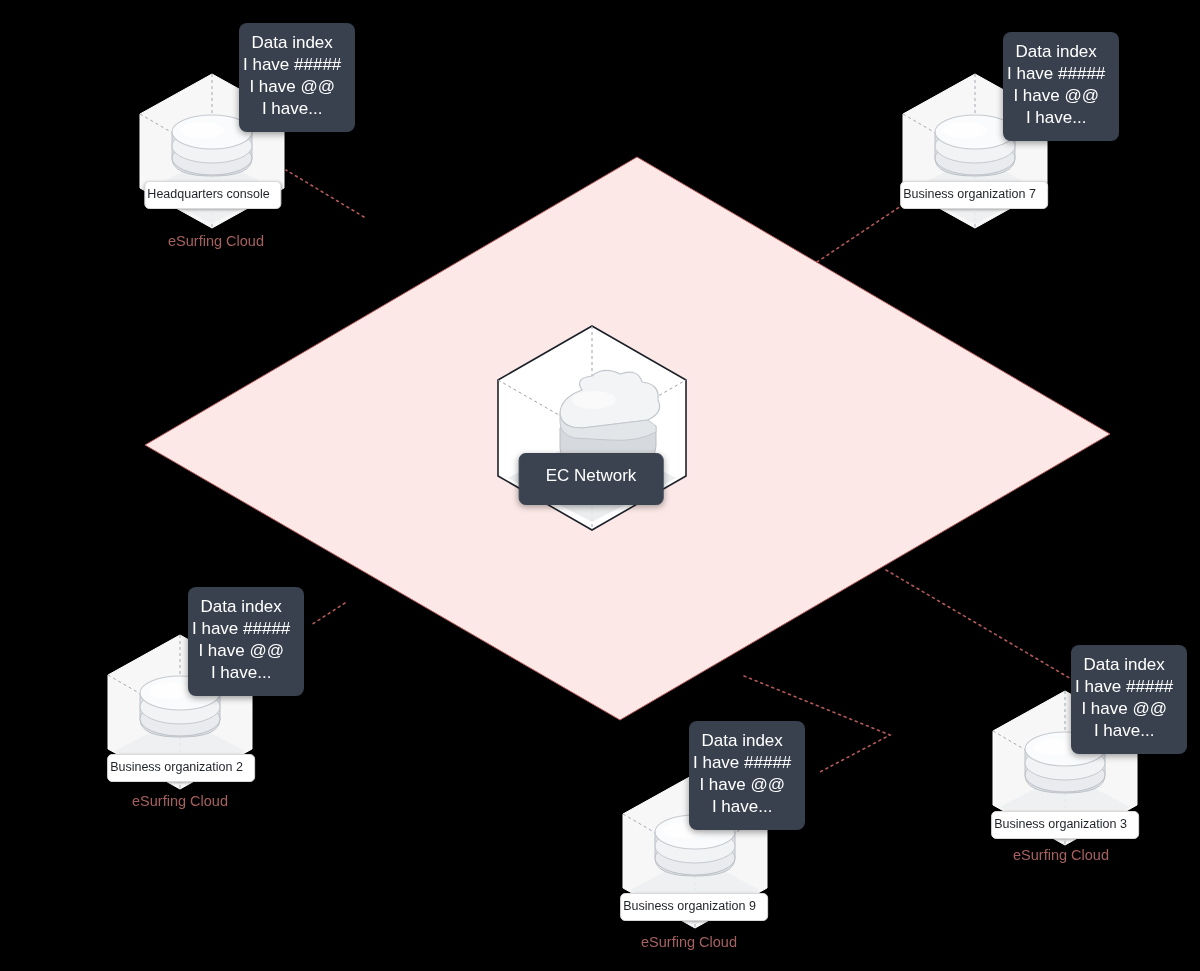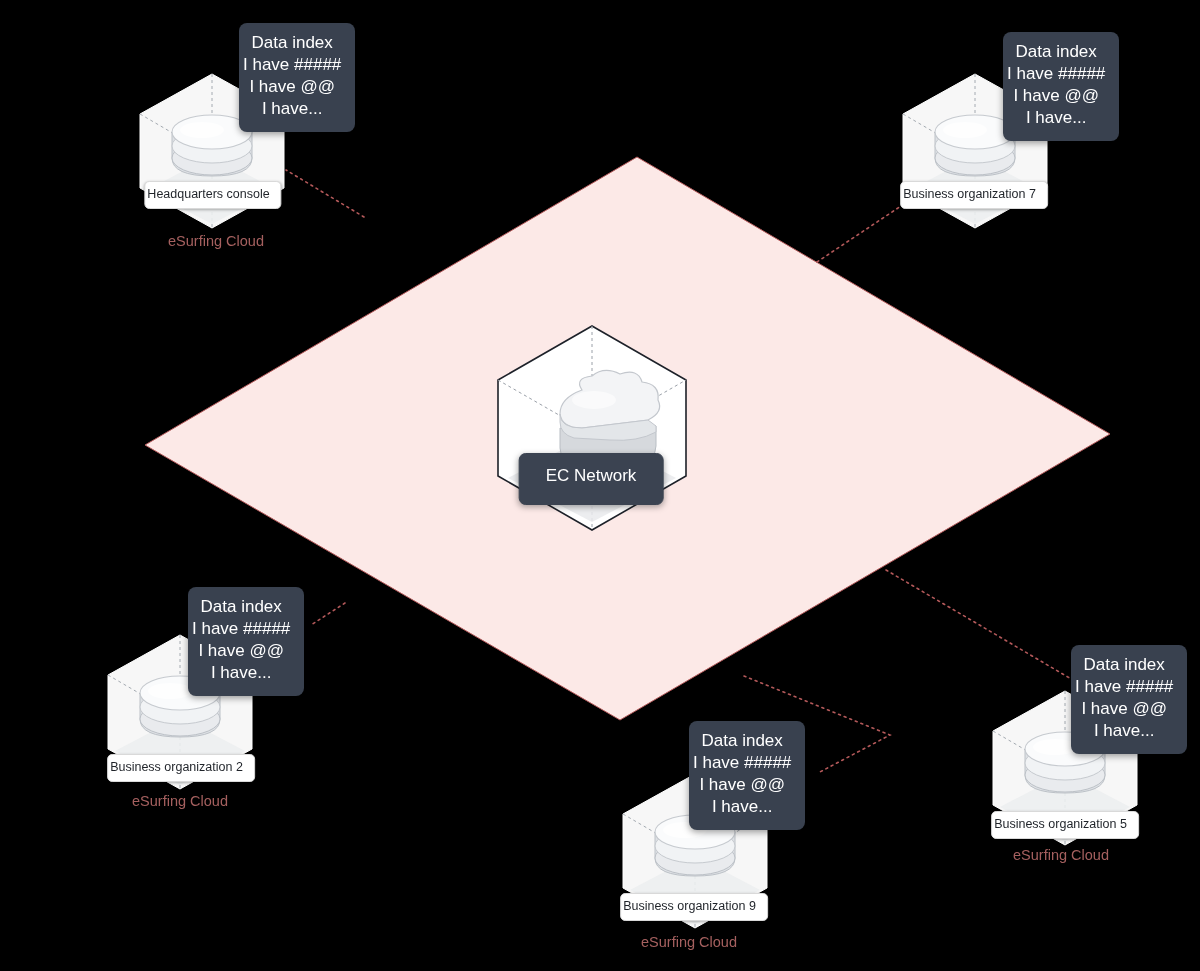--- a/index.html
+++ b/index.html
@@ -231,18 +231,18 @@
     <polygon points="90,88 155,122 90,156 25,122" fill="#eceef0" fill-opacity="0.9"></polygon>
     <g transform="translate(90,64)">
       <path d="M -40 0 L -40 26 Q -40 44 0 44 Q 40 44 40 26 L 40 0 Z" fill="#dfe2e6" stroke="#bcc1c7" stroke-width="1"></path>
       <ellipse cx="0" cy="26" rx="40" ry="17" fill="#e9ebee" stroke="#bcc1c7" stroke-width="1"></ellipse>
       <ellipse cx="0" cy="14" rx="40" ry="17" fill="#f1f3f5" stroke="#c6cacf" stroke-width="1"></ellipse>
       <ellipse cx="0" cy="0" rx="40" ry="17" fill="#fafbfc" stroke="#c6cacf" stroke-width="1.1"></ellipse>
       <ellipse cx="-10" cy="-2" rx="22" ry="8" fill="#ffffff" fill-opacity="0.7"></ellipse>
     </g>
   </svg>
       </div>
-      <div class="plate" style="left: 1065px; top: 811px;">Business organization 5</div>
+      <div class="plate" style="left: 1065px; top: 811px;">Business organization 3</div>
       <div class="caption" style="left: 1061px; top: 848px;">eSurfing Cloud</div>
       <div class="tooltip" style="left: 1071px; top: 645px;"><span class="tline">Data index</span><span class="tline">I have #####</span><span class="tline">I have @@</span><span class="tline">I have...</span></div>
     </div>
 
 </div>
 
 </body></html>

